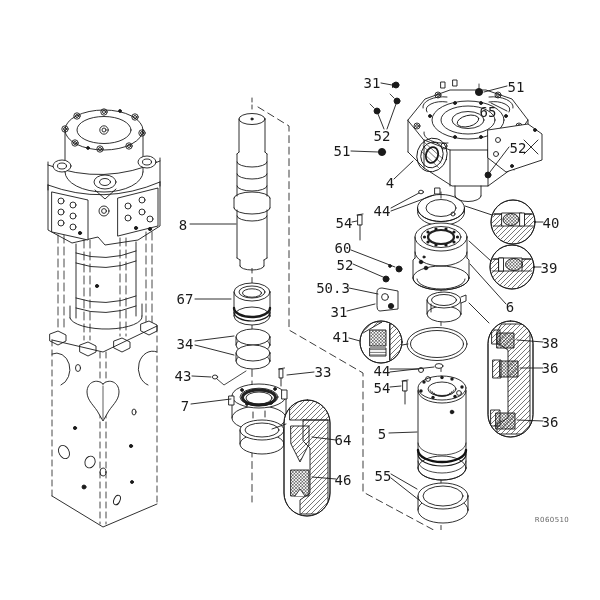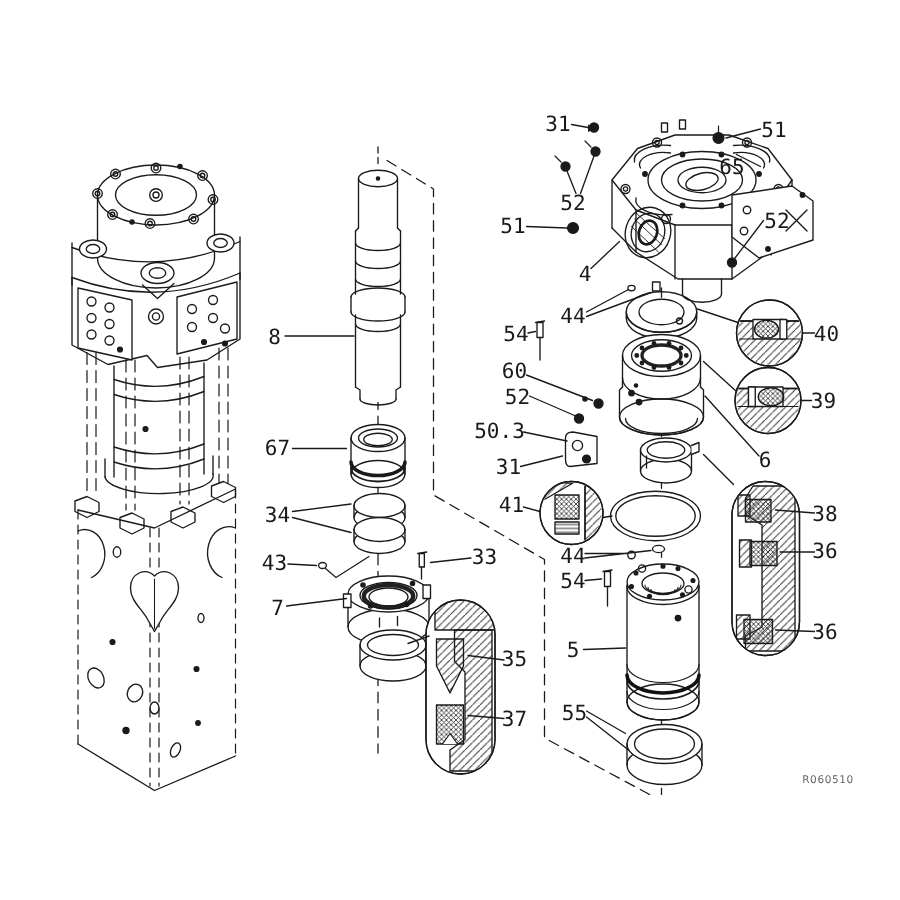--- a/index.html
+++ b/index.html
@@ -544,17 +544,17 @@
     <span class="lbl" style="left:382px;top:371px">44</span>
     <span class="lbl" style="left:382px;top:388px">54</span>
     <span class="lbl" style="left:382px;top:434px">5</span>
     <span class="lbl" style="left:383px;top:476px">55</span>
     <span class="lbl" style="left:183px;top:225px">8</span>
     <span class="lbl" style="left:185px;top:299px">67</span>
     <span class="lbl" style="left:185px;top:344px">34</span>
     <span class="lbl" style="left:183px;top:376px">43</span>
     <span class="lbl" style="left:323px;top:372px">33</span>
     <span class="lbl" style="left:185px;top:406px">7</span>
-    <span class="lbl" style="left:343px;top:440px">35</span>
-    <span class="lbl" style="left:343px;top:480px">37</span>
+    <span class="lbl" style="left:343px;top:440px">64</span>
+    <span class="lbl" style="left:343px;top:480px">46</span>
     <span class="code" style="left:536px;top:520px">R060510</span>
   </div>
 </div>
 
 </body></html>

